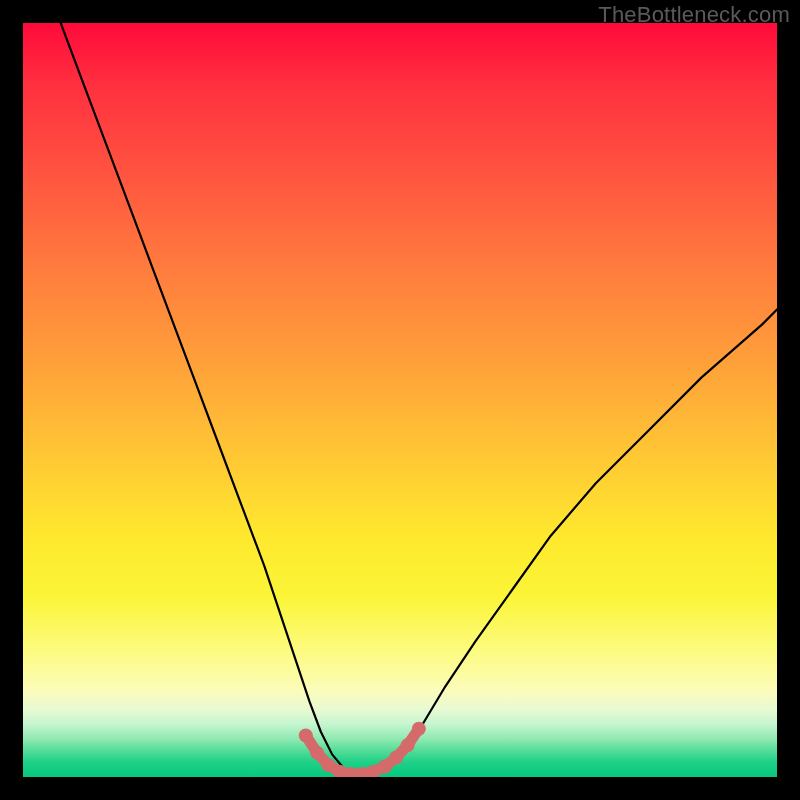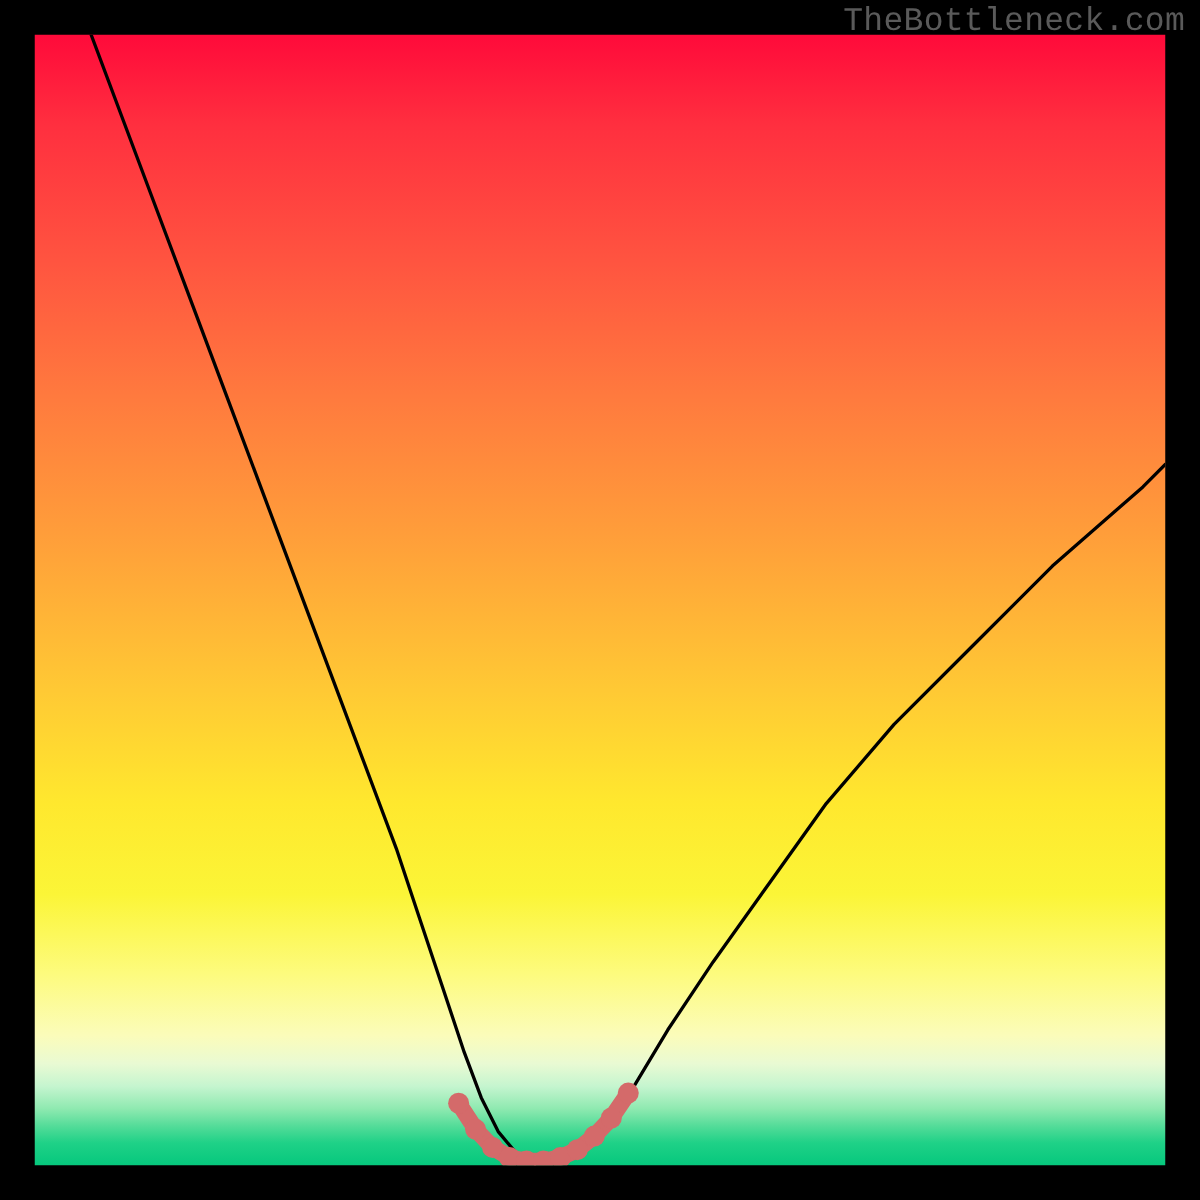--- a/index.html
+++ b/index.html
@@ -11,21 +11,20 @@
     overflow: hidden;
     font-family: Arial, Helvetica, sans-serif;
   }
   .frame {
     position: absolute;
     left: 0;
     top: 0;
     width: 800px;
     height: 800px;
     background: #000;
-    font-family: Liberation Mono, monospace;
   }
   .plot-area {
     position: absolute;
     left: 23px;
     top: 23px;
     width: 754px;
     height: 754px;
     overflow: hidden;
   }
   .gradient {

